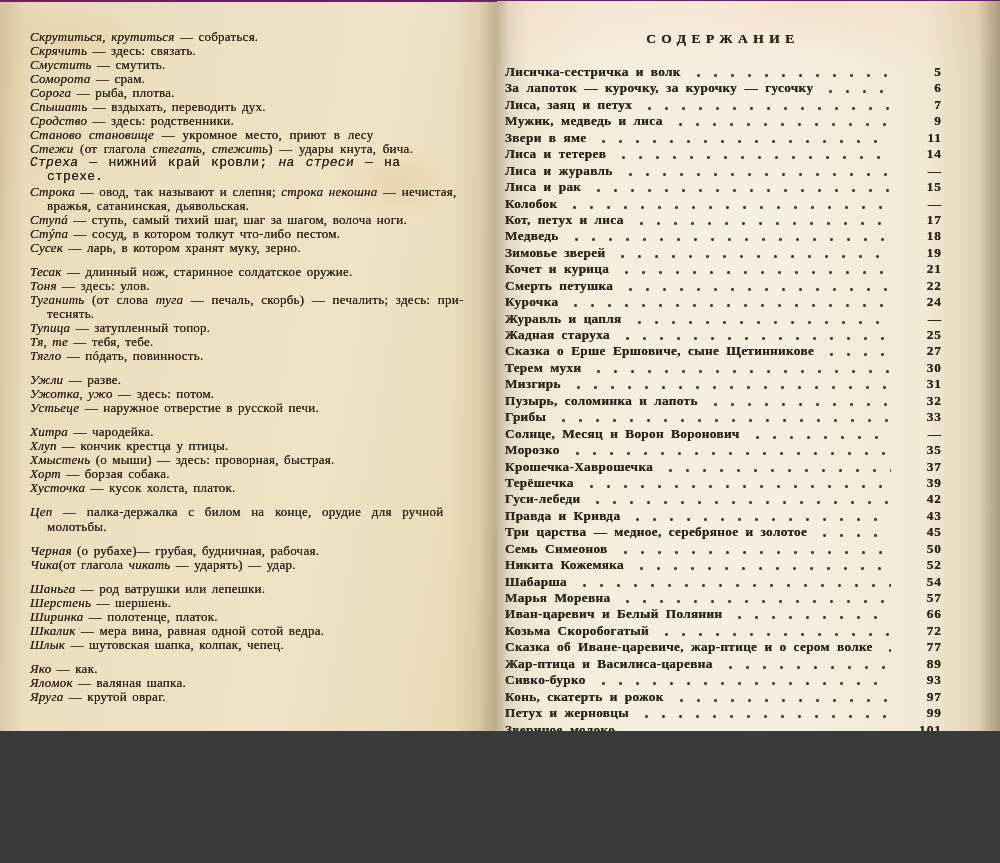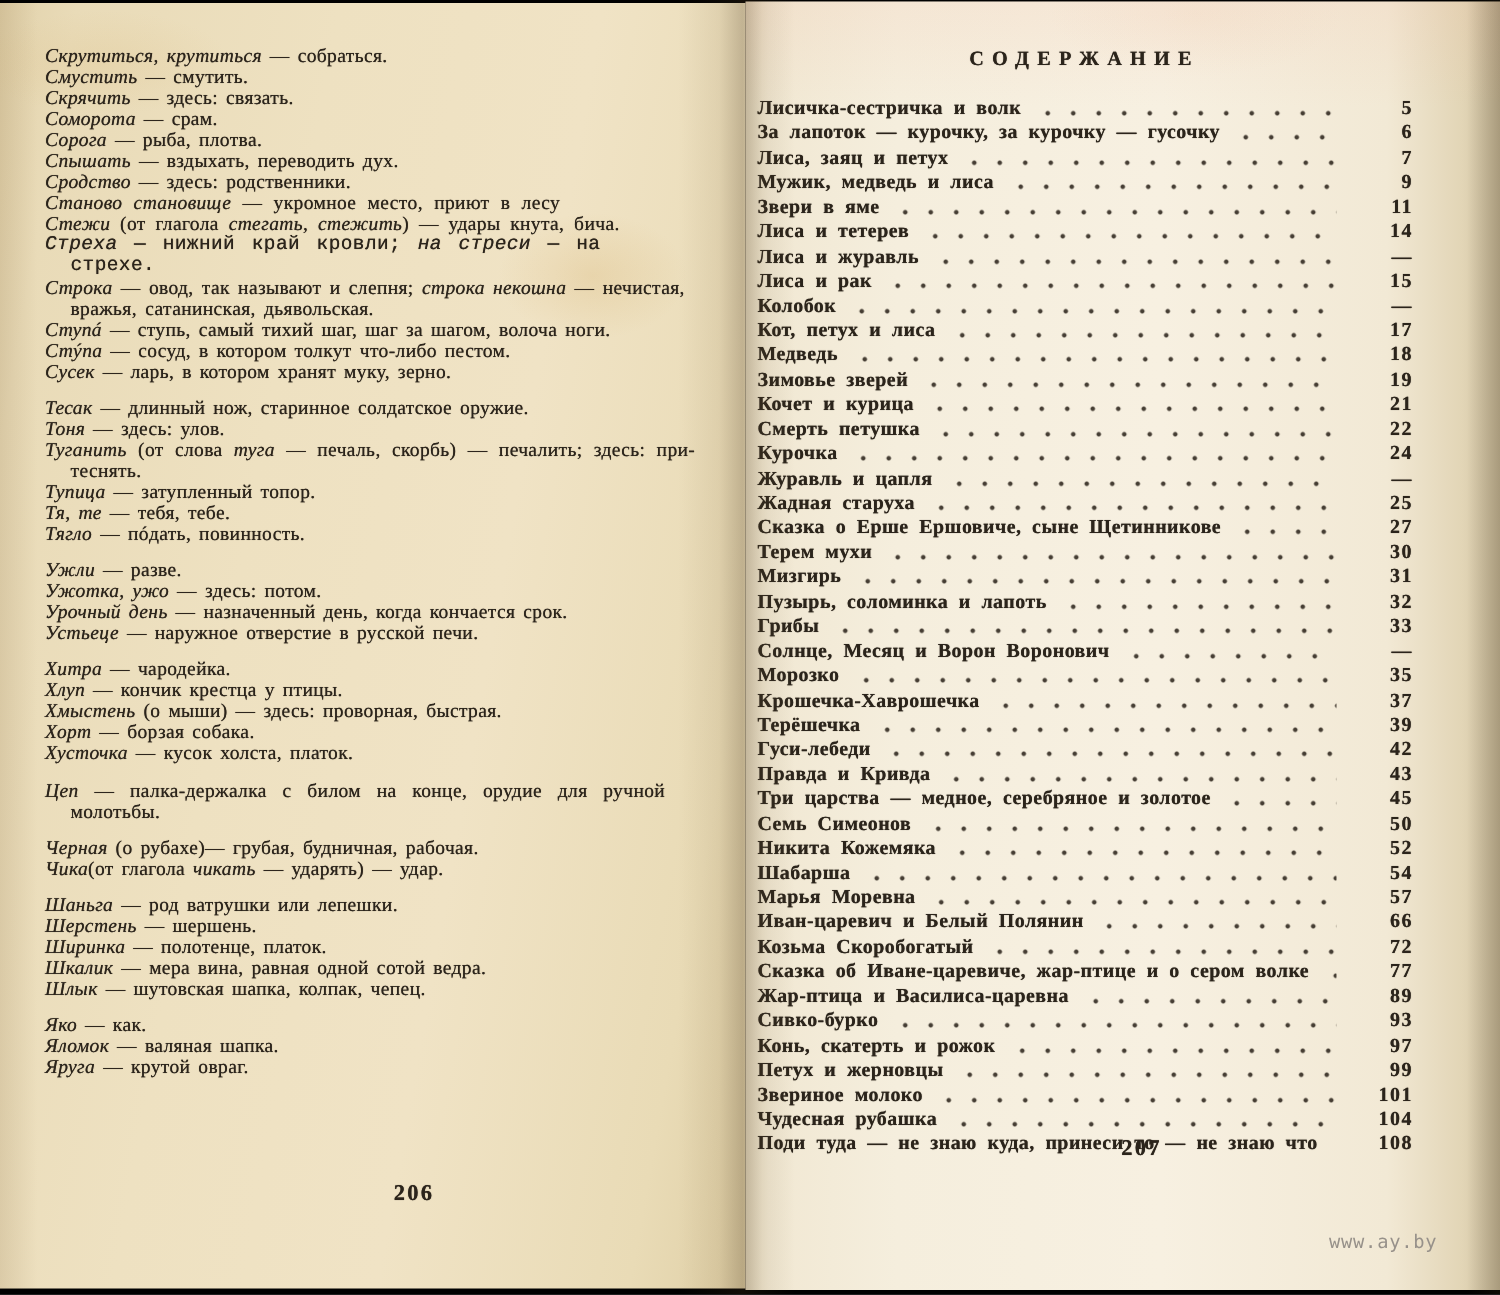--- a/index.html
+++ b/index.html
@@ -1,16 +1,16 @@
 <!DOCTYPE html>
 <html><head>
 <meta charset="utf-8">
 <style>
   html,body{margin:0;padding:0;background:#3a3a3a;}
-  .scan{position:relative;width:1000px;height:863px;background:#000000;overflow:hidden;
+  .scan{position:relative;width:1000px;height:731px;background:#701a75;overflow:hidden;
         font-family:"Liberation Serif","DejaVu Serif",serif;color:#2b241b;}
   .page{position:absolute;}
   .page-left{left:0;top:2px;height:857px;width:497px;
     background:linear-gradient(100deg,#e2d2ab 0%,#e9dbb8 8%,#eee1c1 35%,#f0e3c5 62%,#e9dbb6 88%,#dfcfa6 100%);}
   .page-left::before{content:"";position:absolute;inset:0;
     background:radial-gradient(90px 60px at 395px 182px,rgba(205,160,80,.20),rgba(205,160,80,0) 70%),
                radial-gradient(120px 50px at 70px 40px,rgba(210,170,95,.14),rgba(210,170,95,0) 70%),
                linear-gradient(90deg,rgba(130,100,55,.16),rgba(130,100,55,0) 5%);}
   .page-right{left:497px;top:1px;height:859px;right:0;
     background:linear-gradient(90deg,#e7dcc2 0%,#f1e8d3 3%,#f5eedd 20%,#f7f0e1 55%,#f2e9d5 85%,#e2d5b6 95%,#cdbf9f 100%);}
@@ -50,42 +50,41 @@
     font-family:"DejaVu Sans Mono",monospace;font-size:12.5px;letter-spacing:.5px;
     color:#97918a;}
 </style>
 </head>
 <body>
 
 <div class="scan">
   <div class="page page-left">
     <div class="glossary" id="glossary">
         <div class="entry"><span class="it">Скрутиться, крутиться</span><span> — собраться.</span></div>
+        <div class="entry"><span class="it">Скрячить</span><span> — здесь: связать.</span></div>
         <div class="entry"><span class="it">Смустить</span><span> — смутить.</span></div>
-        <div class="entry"><span class="it">Скрячить</span><span> — здесь: связать.</span></div>
         <div class="entry"><span class="it">Соморота</span><span> — срам.</span></div>
         <div class="entry"><span class="it">Сорога</span><span> — рыба, плотва.</span></div>
         <div class="entry"><span class="it">Спышать</span><span> — вздыхать, переводить дух.</span></div>
         <div class="entry"><span class="it">Сродство</span><span> — здесь: родственники.</span></div>
         <div class="entry" style="word-spacing: 4px;"><span class="it">Станово становище</span><span> — укромное место, приют в лесу</span></div>
         <div class="entry" style="word-spacing: 3px;"><span class="it">Стежи</span><span> (от глагола </span><span class="it">стегать, стежить</span><span>) — удары кнута, бича.</span></div>
         <div class="entry" style="word-spacing: 3px; font-family: Liberation Mono, monospace;"><span class="it">Стреха</span><span> — нижний край кровли; </span><span class="it">на стреси</span><span> — на стрехе.</span></div>
         <div class="entry" style="word-spacing: 2px;"><span class="it">Строка</span><span> — овод, так называют и слепня; </span><span class="it">строка некошна</span><span> — нечистая,</span><br><span>вражья, сатанинская, дьявольская.</span></div>
         <div class="entry"><span class="it">Ступá</span><span> — ступь, самый тихий шаг, шаг за шагом, волоча ноги.</span></div>
         <div class="entry"><span class="it">Стýпа</span><span> — сосуд, в котором толкут что-либо пестом.</span></div>
         <div class="entry"><span class="it">Сусек</span><span> — ларь, в котором хранят муку, зерно.</span></div>
         <div class="entry gap"><span class="it">Тесак</span><span> — длинный нож, старинное солдатское оружие.</span></div>
         <div class="entry"><span class="it">Тоня</span><span> — здесь: улов.</span></div>
         <div class="entry" style="word-spacing: 4px;"><span class="it">Туганить</span><span> (от слова </span><span class="it">туга</span><span> — печаль, скорбь) — печалить; здесь: при-</span><br><span>теснять.</span></div>
         <div class="entry"><span class="it">Тупица</span><span> — затупленный топор.</span></div>
         <div class="entry"><span class="it">Тя, те</span><span> — тебя, тебе.</span></div>
         <div class="entry"><span class="it">Тягло</span><span> — пóдать, повинность.</span></div>
         <div class="entry gap"><span class="it">Ужли</span><span> — разве.</span></div>
         <div class="entry"><span class="it">Ужотка, ужо</span><span> — здесь: потом.</span></div>
-        <div class="entry"><span class="it">Урочный день</span><span> — назначенный день, когда кончается срок.</span></div>
         <div class="entry"><span class="it">Устьеце</span><span> — наружное отверстие в русской печи.</span></div>
         <div class="entry gap"><span class="it">Хитра</span><span> — чародейка.</span></div>
         <div class="entry"><span class="it">Хлуп</span><span> — кончик крестца у птицы.</span></div>
         <div class="entry"><span class="it">Хмыстень</span><span> (о мыши) — здесь: проворная, быстрая.</span></div>
         <div class="entry"><span class="it">Хорт</span><span> — борзая собака.</span></div>
         <div class="entry"><span class="it">Хусточка</span><span> — кусок холста, платок.</span></div>
         <div class="entry gap" style="word-spacing: 7px;"><span class="it">Цеп</span><span> — палка-держалка с билом на конце, орудие для ручной</span><br><span>молотьбы.</span></div>
         <div class="entry gap"><span class="it">Черная</span><span> (о рубахе)— грубая, будничная, рабочая.</span></div>
         <div class="entry"><span class="it">Чика</span><span>(от глагола </span><span class="it">чикать</span><span> — ударять) — удар.</span></div>
         <div class="entry gap"><span class="it">Шаньга</span><span> — род ватрушки или лепешки.</span></div>

